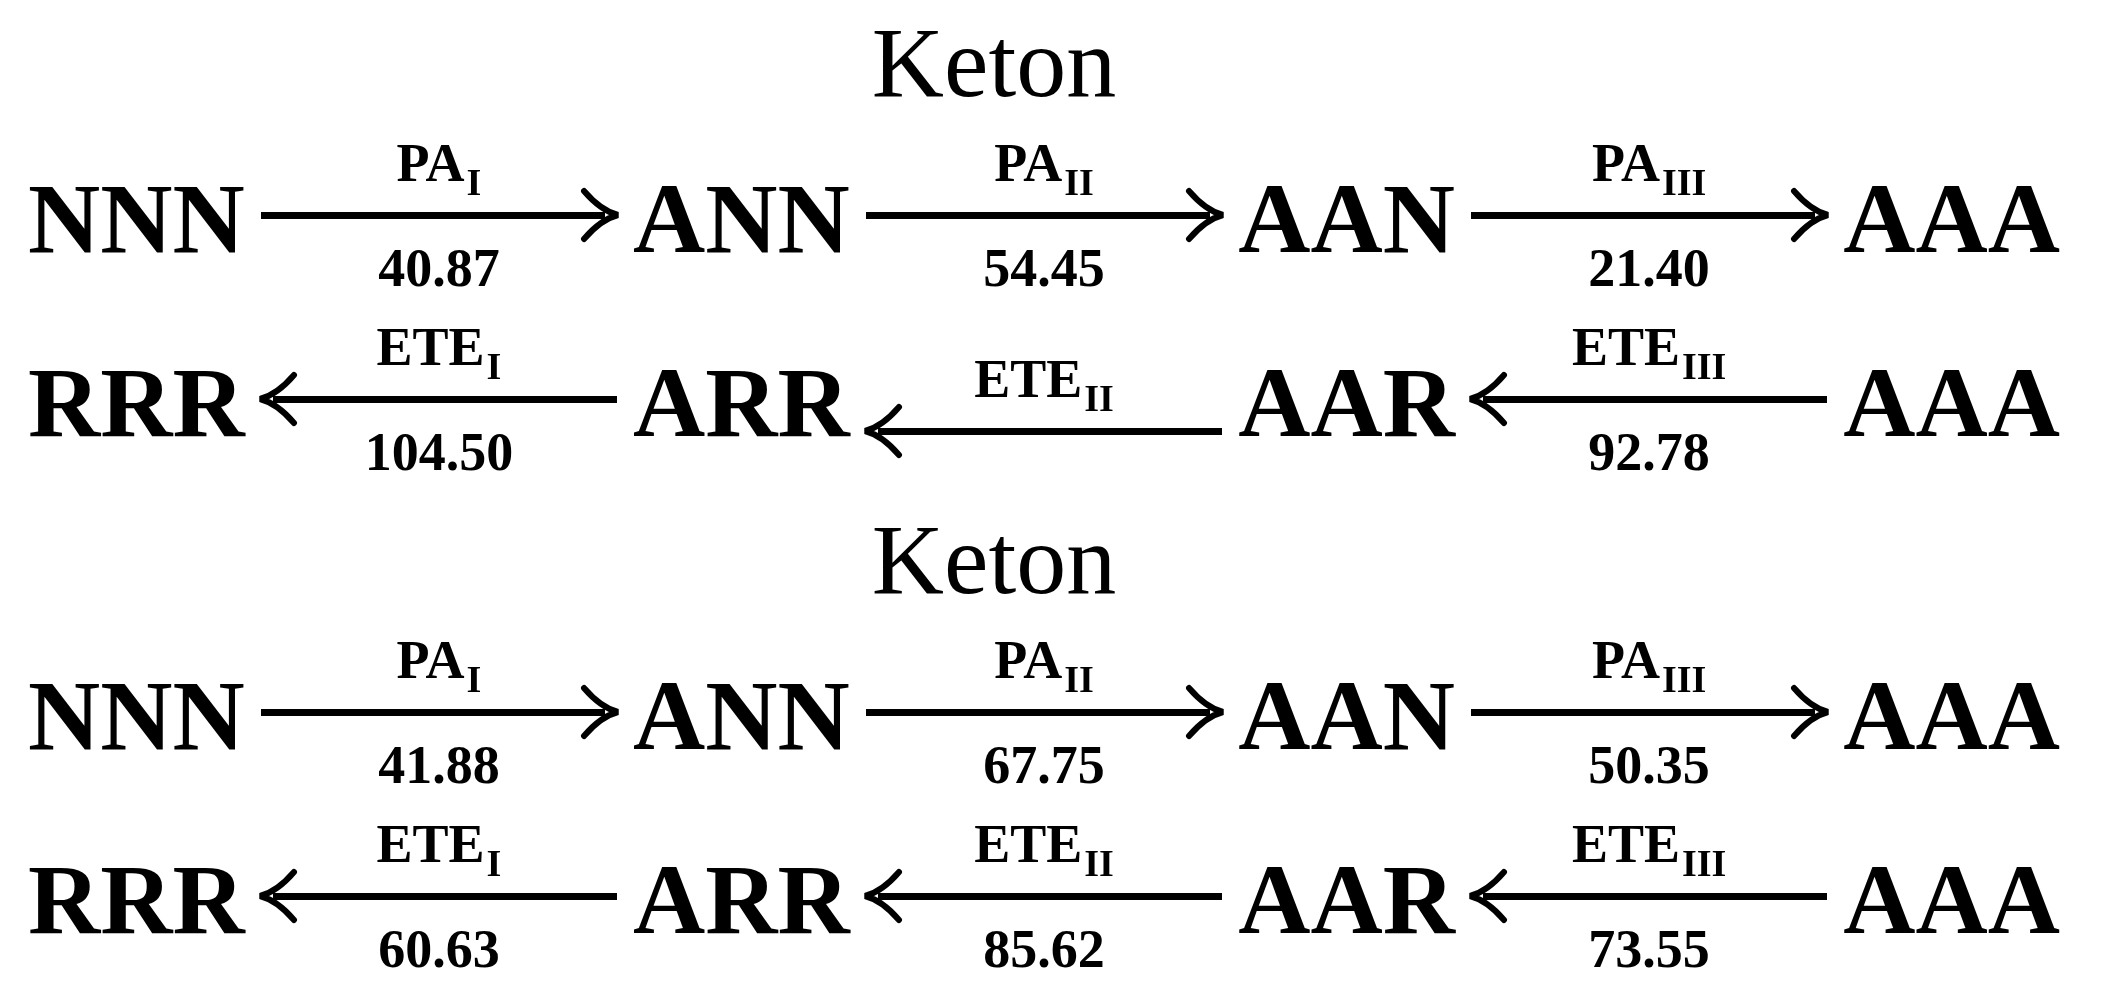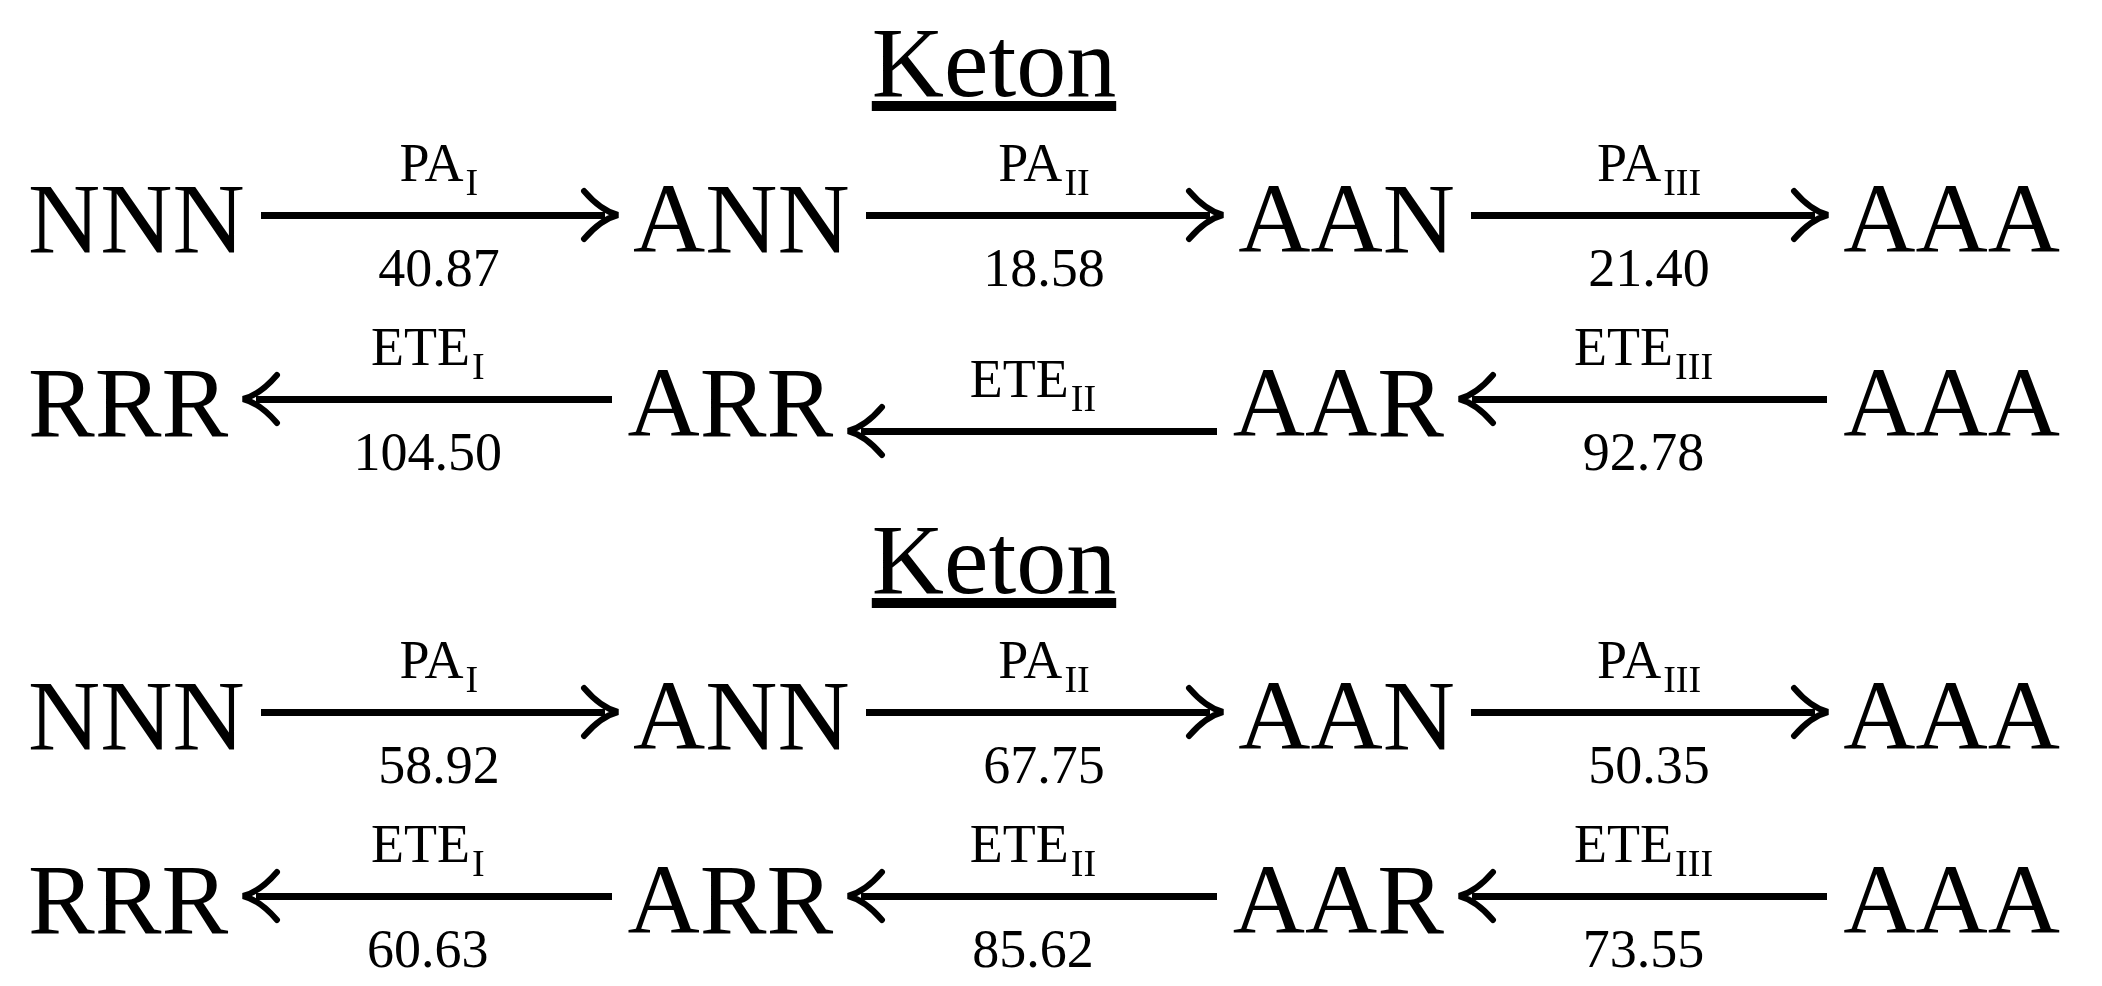--- a/index.html
+++ b/index.html
@@ -12,24 +12,23 @@
   }
   .canvas {
     width: 2102px; height: 986px;
     padding: 10px 42px 6px 28px;
     display: flex; flex-direction: column; justify-content: space-between;
   }
   .section-title {
     font-size: 100px; line-height: 1.05; height: 105px;
     text-align: center; margin-right: 100px;
     white-space: nowrap;
-    text-decoration: underline;
   }
   .rxn-row {
-    display: flex; align-items: center; gap: 16px; height: 160px;
+    display: flex; align-items: center; gap: 16px; height: 160px; font-weight: bold;
   }
   .species {
     font-size: 100px; line-height: 1; white-space: nowrap; flex: 0 0 auto;
   }
   .step {
     flex: 1 1 0; min-width: 0;
     display: flex; flex-direction: column; justify-content: center;
     position: relative; top: -2px;
   }
   .step-label {
@@ -83,21 +82,21 @@
       <div class="step-label">
           <span>PA</span>
           <span class="sub">II</span>
         </div>
       <div class="arrow arrow-right">
         <div class="arrow-line"></div>
         <svg class="arrow-head" viewBox="0 0 40 56">
             <path d="M4 4 C 16 18, 26 25, 38 28 C 26 31, 16 38, 4 52" fill="none" stroke="#000" stroke-width="6" stroke-linecap="round"></path>
           </svg>
       </div>
-      <div class="step-value">18.58</div>
+      <div class="step-value">54.45</div>
     </div>
     <span class="species">AAN</span>
     <div class="step">
       <div class="step-label">
           <span>PA</span>
           <span class="sub">III</span>
         </div>
       <div class="arrow arrow-right">
         <div class="arrow-line"></div>
         <svg class="arrow-head" viewBox="0 0 40 56">
@@ -162,21 +161,21 @@
       <div class="step-label">
           <span>PA</span>
           <span class="sub">I</span>
         </div>
       <div class="arrow arrow-right">
         <div class="arrow-line"></div>
         <svg class="arrow-head" viewBox="0 0 40 56">
             <path d="M4 4 C 16 18, 26 25, 38 28 C 26 31, 16 38, 4 52" fill="none" stroke="#000" stroke-width="6" stroke-linecap="round"></path>
           </svg>
       </div>
-      <div class="step-value">58.92</div>
+      <div class="step-value">41.88</div>
     </div>
     <span class="species">ANN</span>
     <div class="step">
       <div class="step-label">
           <span>PA</span>
           <span class="sub">II</span>
         </div>
       <div class="arrow arrow-right">
         <div class="arrow-line"></div>
         <svg class="arrow-head" viewBox="0 0 40 56">

